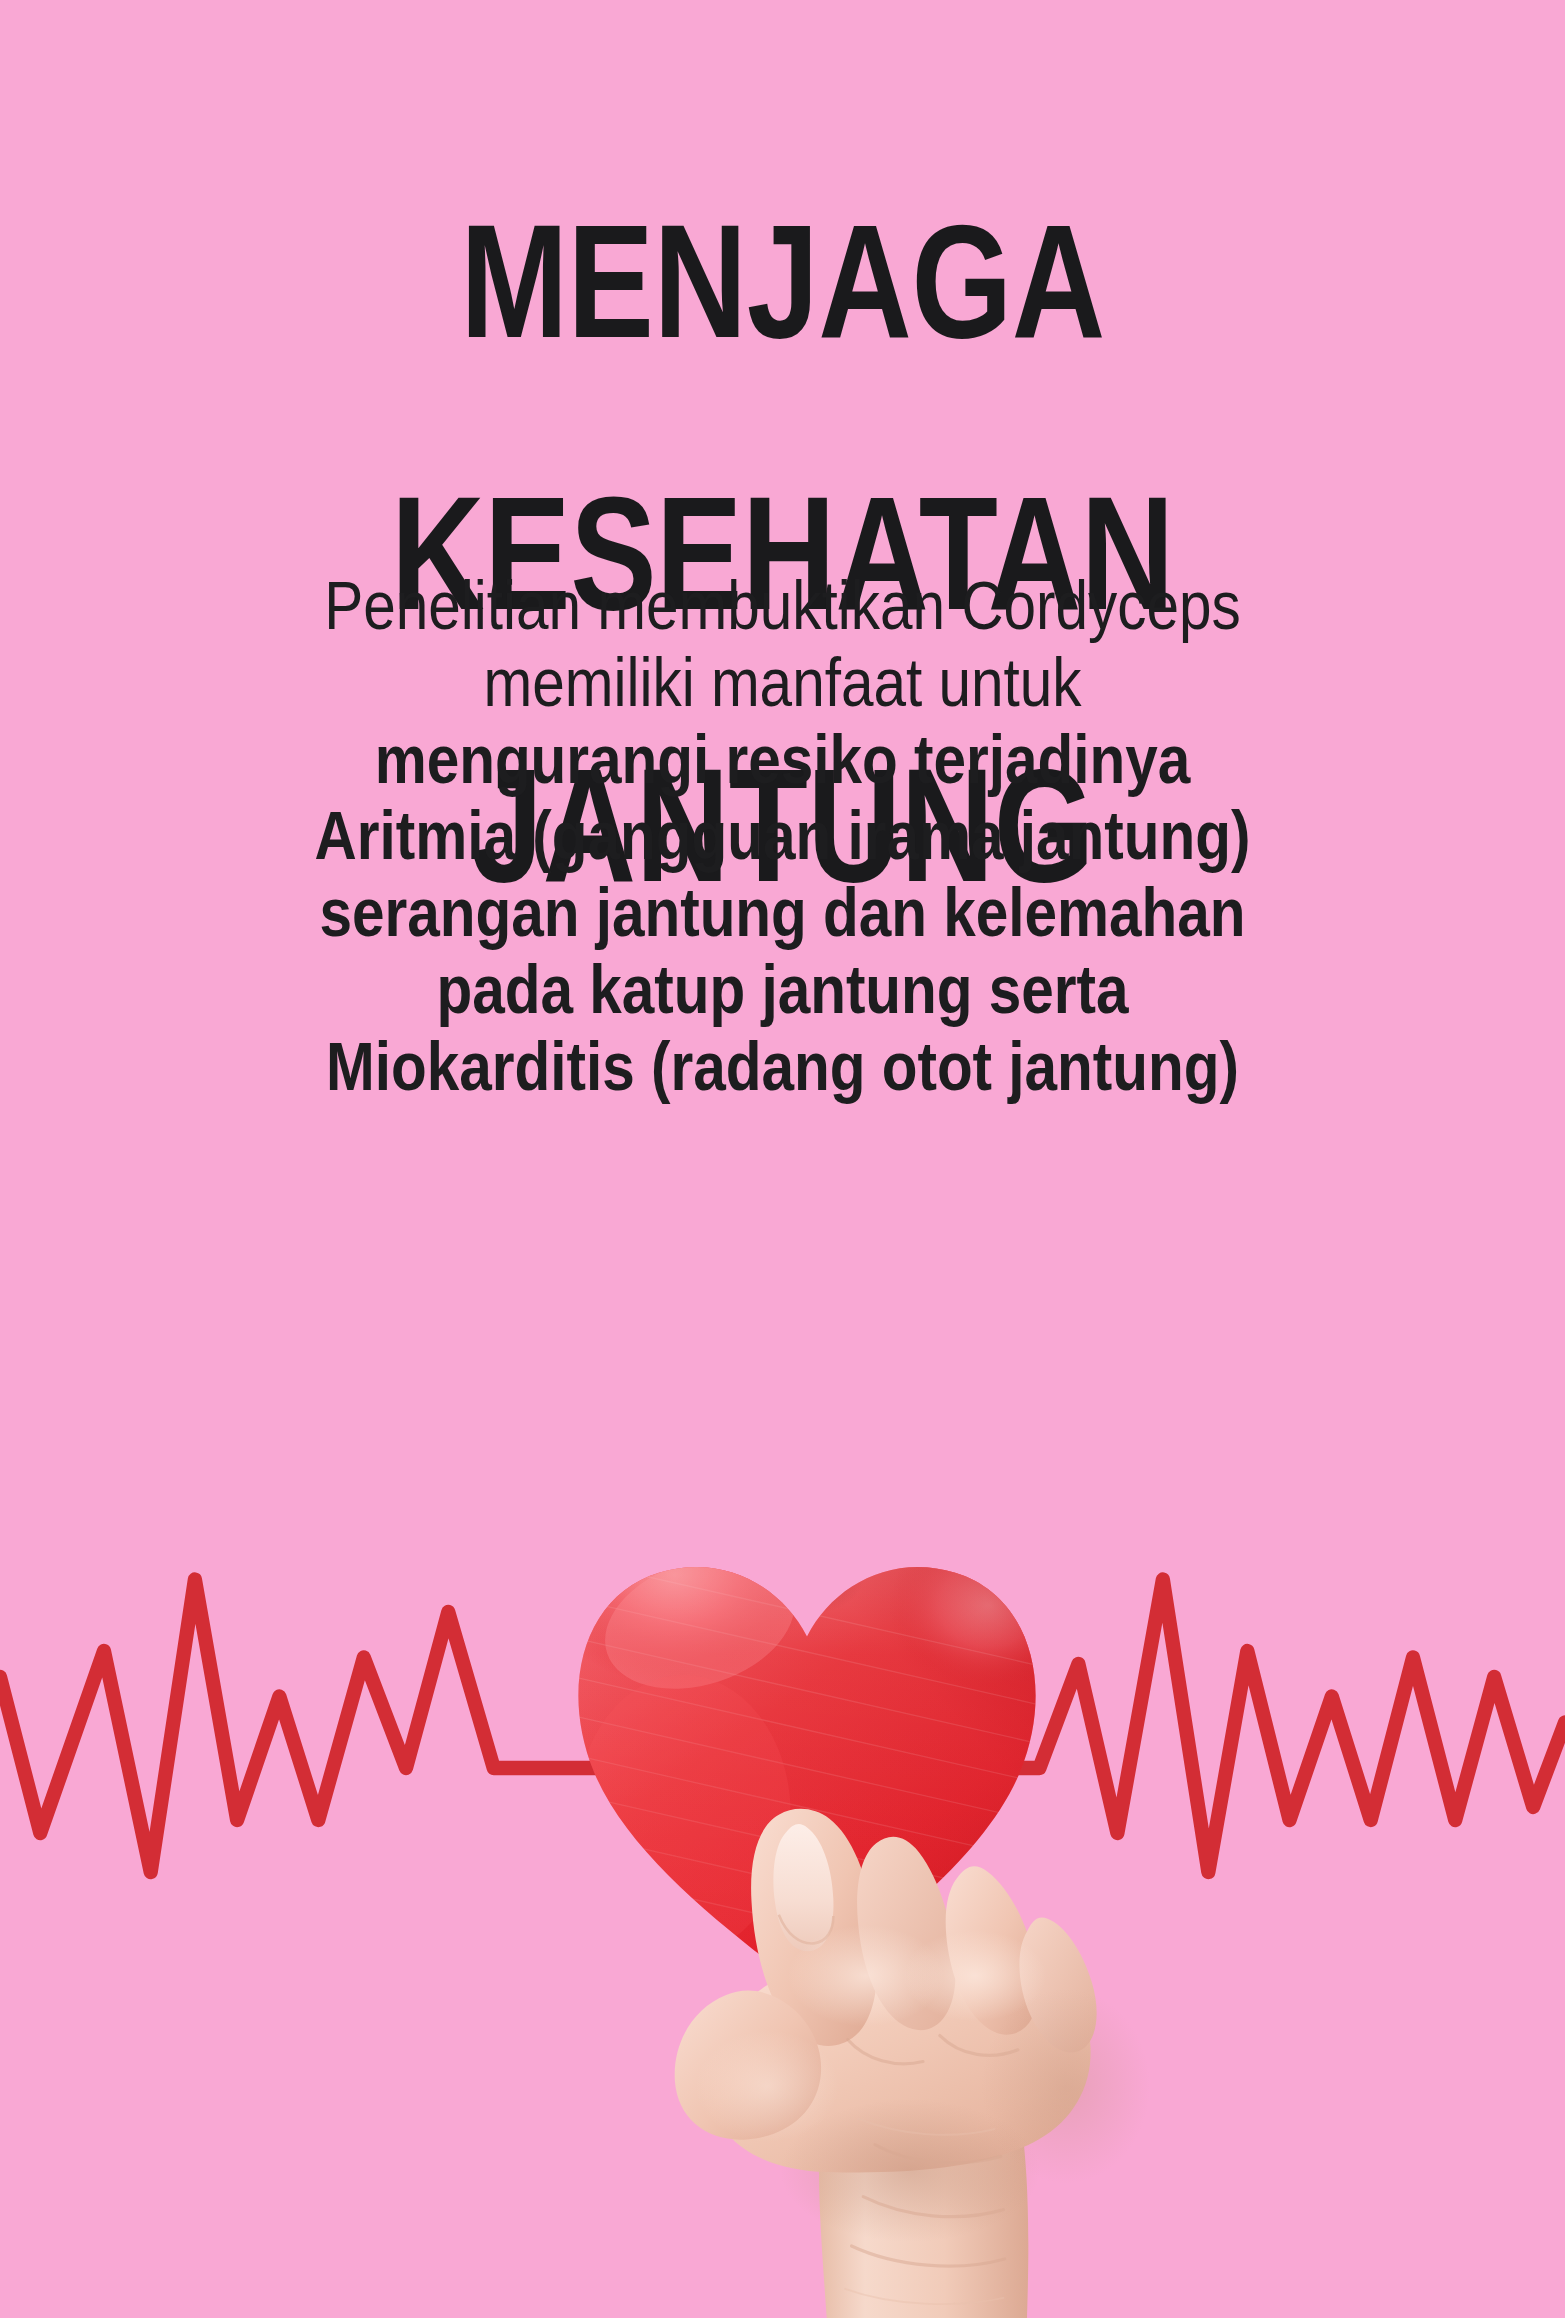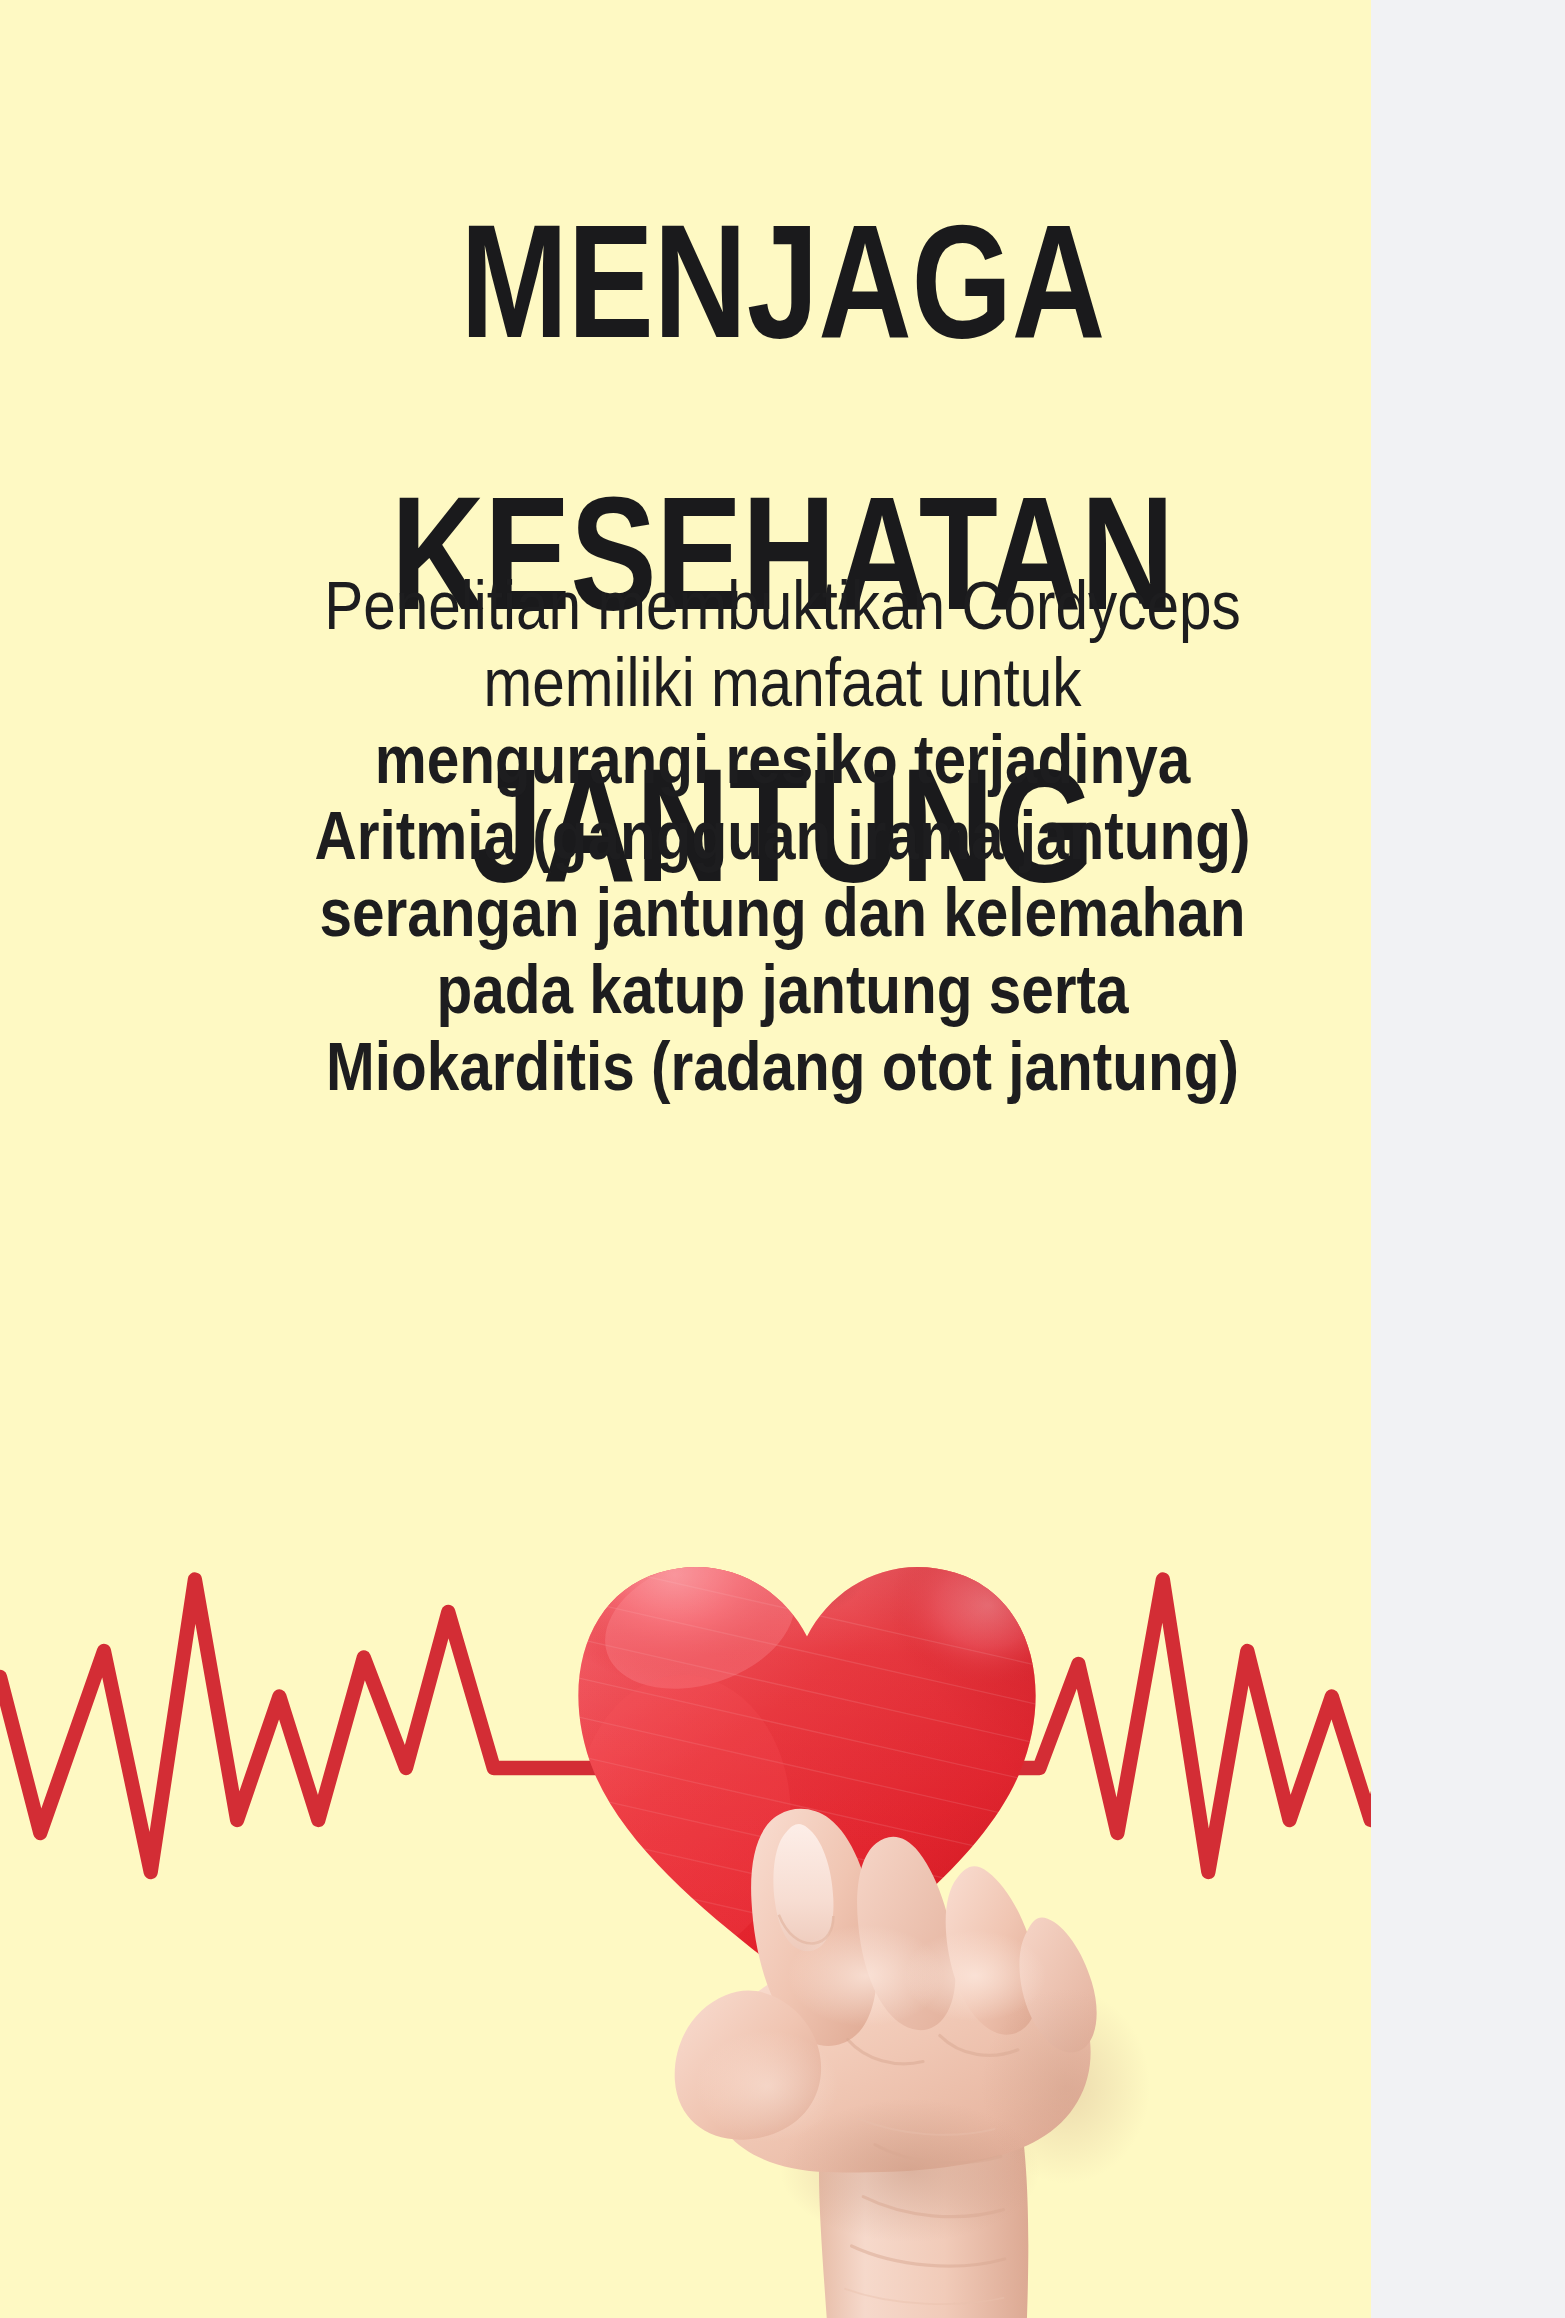--- a/index.html
+++ b/index.html
@@ -5,22 +5,22 @@
   html,body{margin:0;padding:0;}
   body{
     width:1565px;height:2319px;
     background:#f1f2f4;
     font-family:"Liberation Sans", sans-serif;
     overflow:hidden;
     position:relative;
   }
   .poster{
     position:relative;
-    width:1371px;height:2319px;
-    background:#fef9c3;
+    width:1565px;height:2319px;
+    background:#f9a8d4;
     overflow:hidden;
   }
 
   
   .headline{
     position:absolute;
     top:77px;left:0;width:1565px;
     text-align:center;
     color:#1a1a1c;
     font-weight:800;

